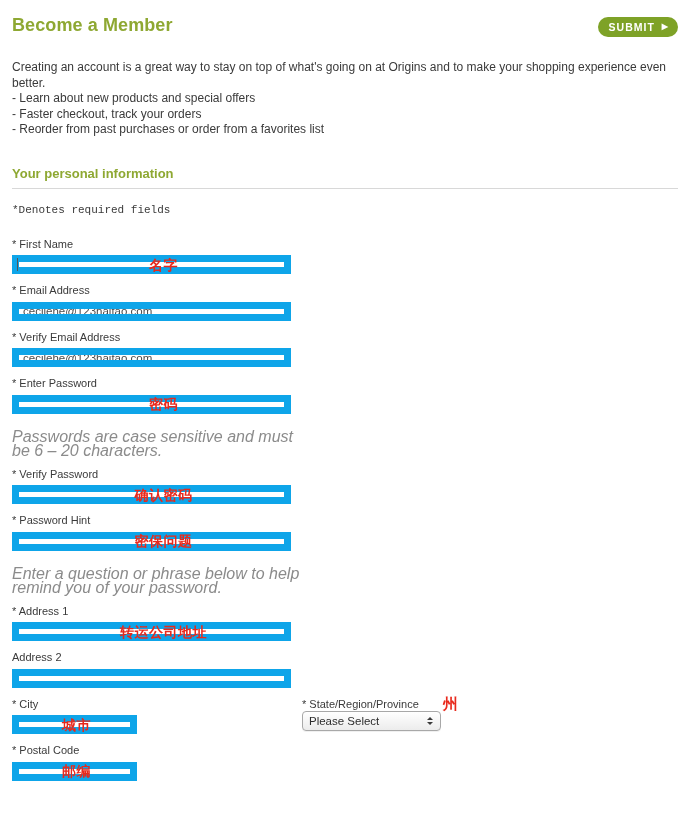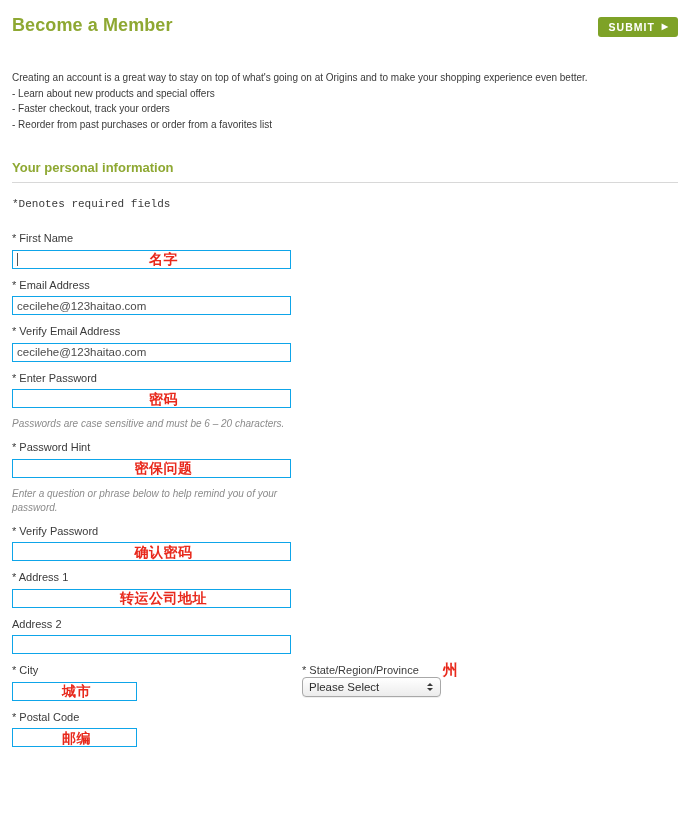--- a/index.html
+++ b/index.html
@@ -35,43 +35,43 @@
     font-weight: bold;
     color: #8ea832;
     letter-spacing: .1px;
     line-height: 18px;
     margin: 0;
   }
   .submit-btn {
     background: #7ea227;
     color: #ffffff;
     border: none;
-    border-radius: 3px;
+    border-radius: 10px;
     font-family: "Liberation Sans", sans-serif;
     font-size: 10.5px;
     font-weight: bold;
     letter-spacing: 1px;
     padding: 4px 9px 4px 11px;
     display: inline-flex;
     align-items: center;
     gap: 7px;
     cursor: pointer;
     line-height: 12px;
     margin-top: 1px;
   }
   .submit-arrow {
     font-size: 8px;
     line-height: 8px;
     transform: translateY(-.5px);
   }
 
   
   .intro {
-    margin-top: 33px;
-    font-size: 10px;
+    margin-top: 23px;
+    font-size: 12px;
     line-height: 15.5px;
     color: #3a3a3a;
     max-width: 666px;
   }
   .intro p { margin: 0; }
   .bullets { margin: 0; }
   .bullets div { white-space: nowrap; }
 
   
   .section-head {
@@ -110,21 +110,21 @@
     white-space: nowrap;
   }
   .ctrl {
     position: relative;
     display: inline-block;
   }
   .txt {
     box-sizing: border-box;
     width: 279px;
     height: 19px;
-    border: 1px solid #0ea5e9;
+    border: 7px solid #0ea5e9;
     background: #ffffff;
     font-family: "Liberation Sans", sans-serif;
     font-size: 11.5px;
     color: #4a4a4a;
     padding: 1px 4px;
     line-height: 15px;
     outline: none;
     display: block;
   }
   .txt.narrow { width: 125px; }
@@ -148,25 +148,25 @@
     color: #e8291c;
     font-size: 14px;
     font-weight: bold;
     font-family: "DejaVu Sans", sans-serif;
     pointer-events: none;
     letter-spacing: .5px;
     transform: translateY(1px);
   }
   .annot.narrow { width: 105px; }
   .hint {
-    font-size: 10px;
+    font-size: 16px;
     font-style: italic;
     color: #8b8b8b;
     line-height: 14px;
-    margin-top: 9px;
+    margin-top: 16px;
     max-width: 290px;
   }
 
   
   .row {
     position: relative;
     display: flex;
     align-items: flex-start;
   }
   .col-left { width: 290px; }
@@ -276,34 +276,34 @@
     <div class="field">
       <label class="field-label">* Enter Password</label>
       <div class="ctrl">
         <input class="txt" type="text" value="" style="">
         <span class="annot">密码</span>
       </div>
       <div class="hint">Passwords are case sensitive and must be 6 – 20 characters.</div>
     </div>
 
     <div class="field">
+      <label class="field-label">* Verify Password</label>
+      <div class="ctrl">
+        <input class="txt" type="text" value="" style="">
+        <span class="annot">确认密码</span>
+      </div>
+    </div>
+
+    <div class="field">
       <label class="field-label">* Password Hint</label>
       <div class="ctrl">
         <input class="txt" type="text" value="" style="">
         <span class="annot">密保问题</span>
       </div>
       <div class="hint">Enter a question or phrase below to help remind you of your password.</div>
-    </div>
-
-    <div class="field">
-      <label class="field-label">* Verify Password</label>
-      <div class="ctrl">
-        <input class="txt" type="text" value="" style="">
-        <span class="annot">确认密码</span>
-      </div>
     </div>
 
     <div class="field">
       <label class="field-label">* Address 1</label>
       <div class="ctrl">
         <input class="txt" type="text" value="" style="">
         <span class="annot">转运公司地址</span>
       </div>
     </div>
 

